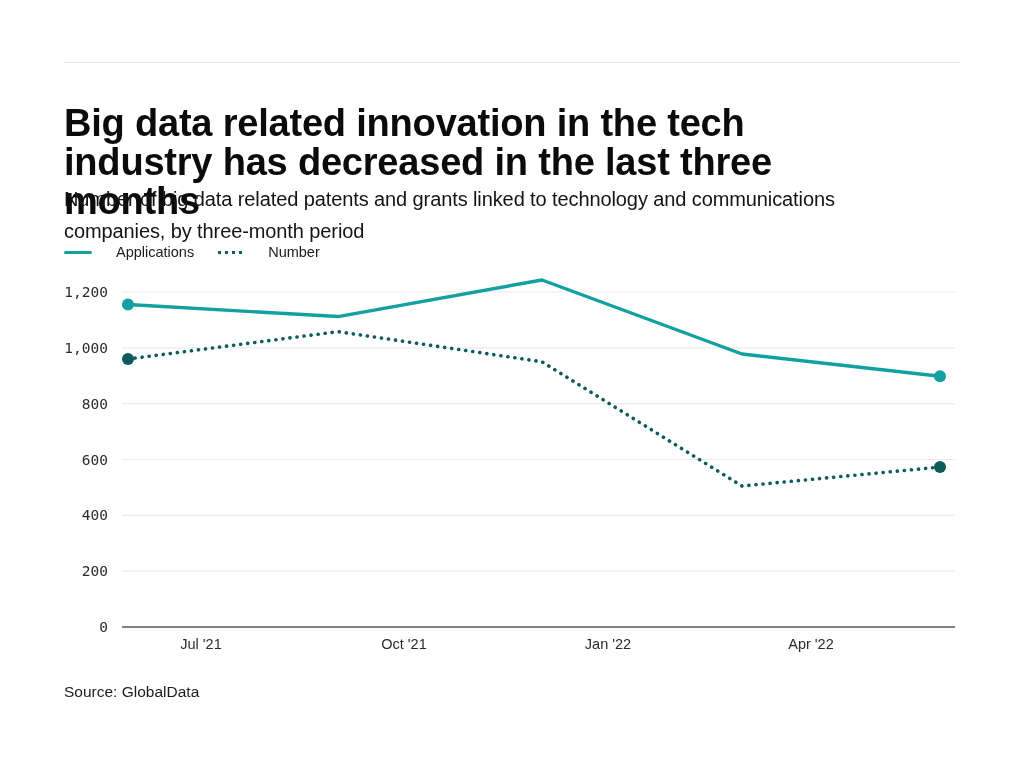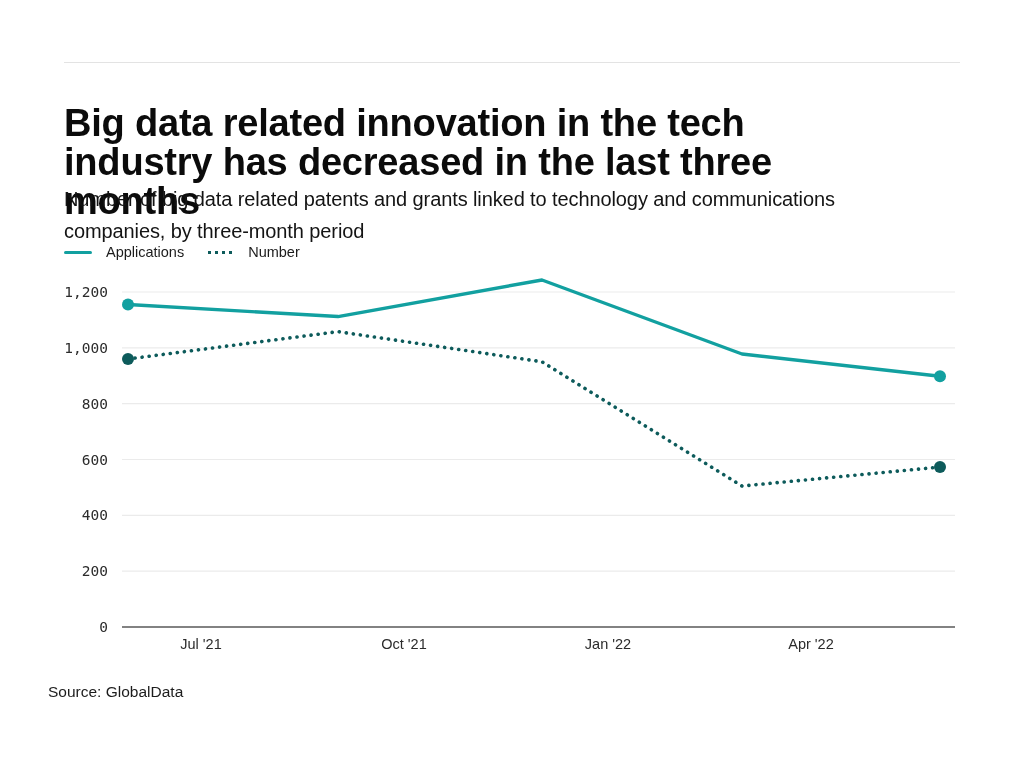--- a/index.html
+++ b/index.html
@@ -58,21 +58,21 @@
     left: 64px;
     top: 241px;
     height: 22px;
     display: flex;
     align-items: center;
     gap: 22px;
   }
   .legend-item {
     display: flex;
     align-items: center;
-    gap: 14px;
+    gap: 24px;
     height: 22px;
   }
   .legend-swatch {
     width: 28px;
     height: 12px;
     position: relative;
   }
   .legend-swatch.solid::before {
     content: "";
     position: absolute;
@@ -113,21 +113,21 @@
     font-size: 14.5px;
     fill: #2b2b2b;
   }
   .xtick-label {
     font-family: "Liberation Sans", sans-serif;
     font-size: 14.5px;
     fill: #2b2b2b;
   }
   .source {
     position: absolute;
-    left: 48px;
+    left: 64px;
     top: 681px;
     font-size: 15.5px;
     color: #1c1c1c;
     line-height: 22px;
   }
 </style>
 </head>
 <body>
 
 <div class="page">

